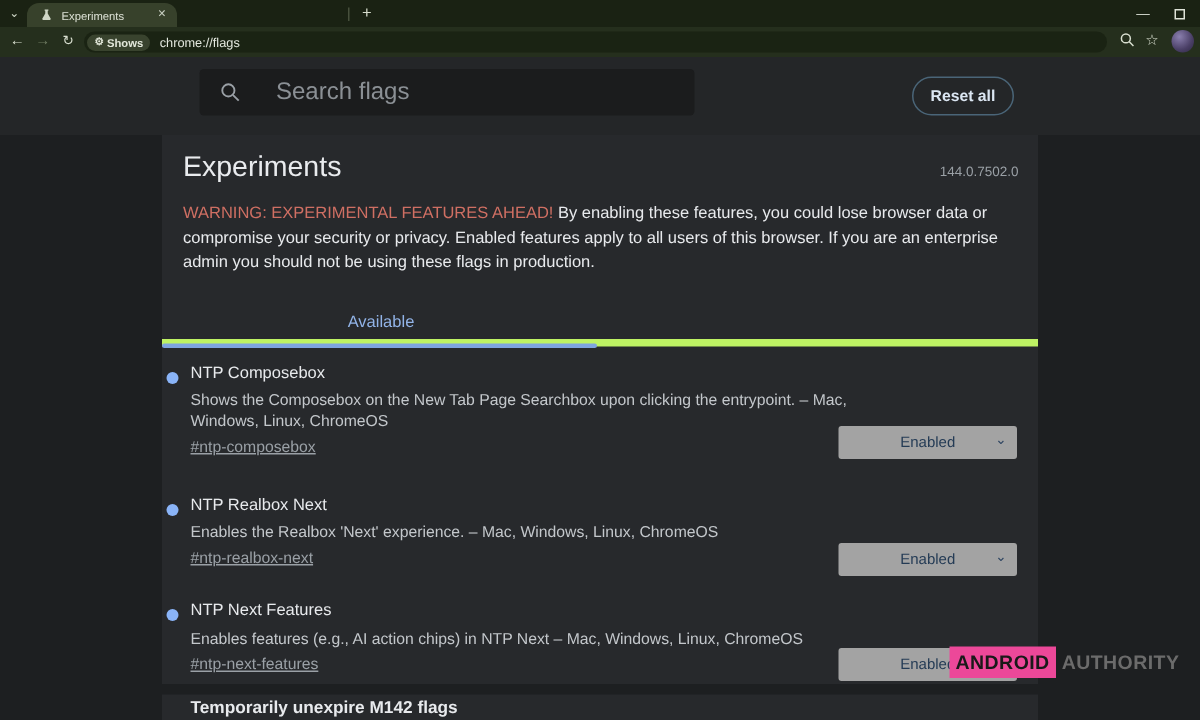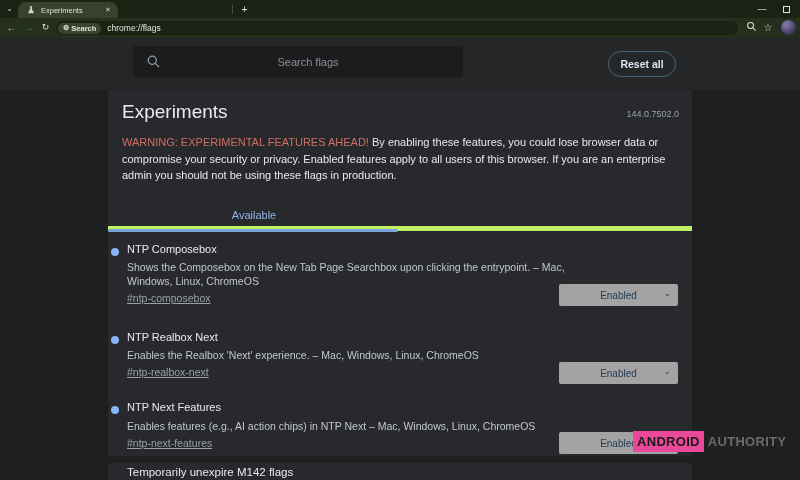--- a/index.html
+++ b/index.html
@@ -39,22 +39,22 @@
   .url { margin-left:6px; font-size:8.5px; color:#e4e8df; }
   .tb-icon { position:absolute; top:3px; width:14px; height:14px; color:#d9dfd0; text-align:center; font-size:10px; line-height:14px; }
   .tb-zoom { left:744px; } .tb-star { left:761px; }
   .avatar { position:absolute; left:781px; top:2px; width:15px; height:15px; border-radius:50%;
     background:radial-gradient(circle at 35% 30%, #8a7fae, #4a3f66 60%, #2c2740); }
   
   .flags-header { position:absolute; left:0; top:38px; width:800px; height:52px; background:#242628; }
   .searchbox { position:absolute; left:133px; top:8px; width:330px; height:31px; background:#1b1c1d; border-radius:3px;
     display:flex; align-items:center; }
   .searchbox svg { margin-left:13px; flex:0 0 auto; }
-  .searchbox input { background:transparent; border:none; outline:none; color:#e8eaed; font-size:11px;
-    font-family:"Liberation Sans", sans-serif; margin-left:12px; width:270px;text-align:center; }
+  .searchbox input { background:transparent; border:none; outline:none; color:#e8eaed; font-size:16px;
+    font-family:"Liberation Sans", sans-serif; margin-left:23px; width:270px; }
   .searchbox input::placeholder { color:#8b9095; }
   .reset-btn { position:absolute; left:608px; top:13px; width:68px; height:26px; border-radius:13px;
     border:1px solid #4a6578; background:transparent; color:#dbe6f2; font-size:10.5px; font-weight:bold;
     font-family:"Liberation Sans", sans-serif; }
   
   .card { position:absolute; left:108px; top:90px; width:584px; height:390px; background:#27292c; }
   .page-title { position:absolute; left:14px; top:11px; font-size:19px; font-weight:normal; color:#e9ebee; }
   .version { position:absolute; right:13px; top:19px; font-size:9px; color:#9aa0a6; }
   .warning { position:absolute; left:14px; top:44px; width:556px; font-size:11px; line-height:16.5px; color:#e8eaed; }
   .warning .red { color:#cf6f63; }
@@ -65,21 +65,21 @@
   .tab-underline { position:absolute; left:0; top:139px; width:290px; height:3px; background:#7ea4e0; border-radius:2px; }
   
   .dot { position:absolute; left:3px; width:8px; height:8px; border-radius:50%; background:#8ab4f8; }
   .flag-title { position:absolute; left:19px; font-size:11px; font-weight:normal; color:#e8eaed; }
   .flag-desc { position:absolute; left:19px; width:452px; font-size:10.5px; line-height:14px; color:#c3c7cb; }
   .flag-link { position:absolute; left:19px; font-size:10.5px; color:#9aa0a6; text-decoration:underline; }
   .flag-select { position:absolute; left:451px; width:119px; height:22px; background:#a3a3a3; border-radius:2px;
     display:flex; align-items:center; justify-content:center; font-size:10px; color:#243b55;margin-top:20px; }
   .flag-select .chev { position:absolute; right:7px; top:4px; font-size:9px; color:#2c4360; }
   .gap-band { position:absolute; left:0; top:366px; width:584px; height:7px; background:#1d1f21; }
-  .footer-flag { position:absolute; left:19px; top:376px; font-size:11.5px; font-weight:normal; color:#e8eaed; }
+  .footer-flag { position:absolute; left:19px; top:376px; font-size:11.5px; font-weight:bold; color:#e8eaed; }
   
   .watermark { position:absolute; left:633px; top:431px; display:flex; align-items:center; letter-spacing:0.3px; }
   .wm1 { background:#ec4899; color:#191919; font-size:13px; font-weight:bold; padding:3px 4px; }
   .wm2 { color:#6b6b6b; font-size:13px; font-weight:bold; margin-left:4px; }
 </style>
 </head>
 <body>
 
 <div class="screen">
 
@@ -123,21 +123,21 @@
     <div class="navbtn nav-fwd">
       <span>→</span>
     </div>
     <div class="navbtn nav-reload">
       <span>↻</span>
     </div>
 
     <div class="omnibox">
       <span class="chip">
         <span class="gear">⚙</span>
-        <span>Search</span>
+        <span>Shows</span>
       </span>
       <span class="url">chrome://flags</span>
     </div>
 
     <div class="tb-icon tb-zoom">
       <svg width="11" height="11" viewBox="0 0 24 24">
         <circle cx="10" cy="10" r="6.5" fill="none" stroke="#d9dfd0" stroke-width="2.2"></circle>
         <line x1="15" y1="15" x2="21" y2="21" stroke="#d9dfd0" stroke-width="2.2"></line>
       </svg>
     </div>

